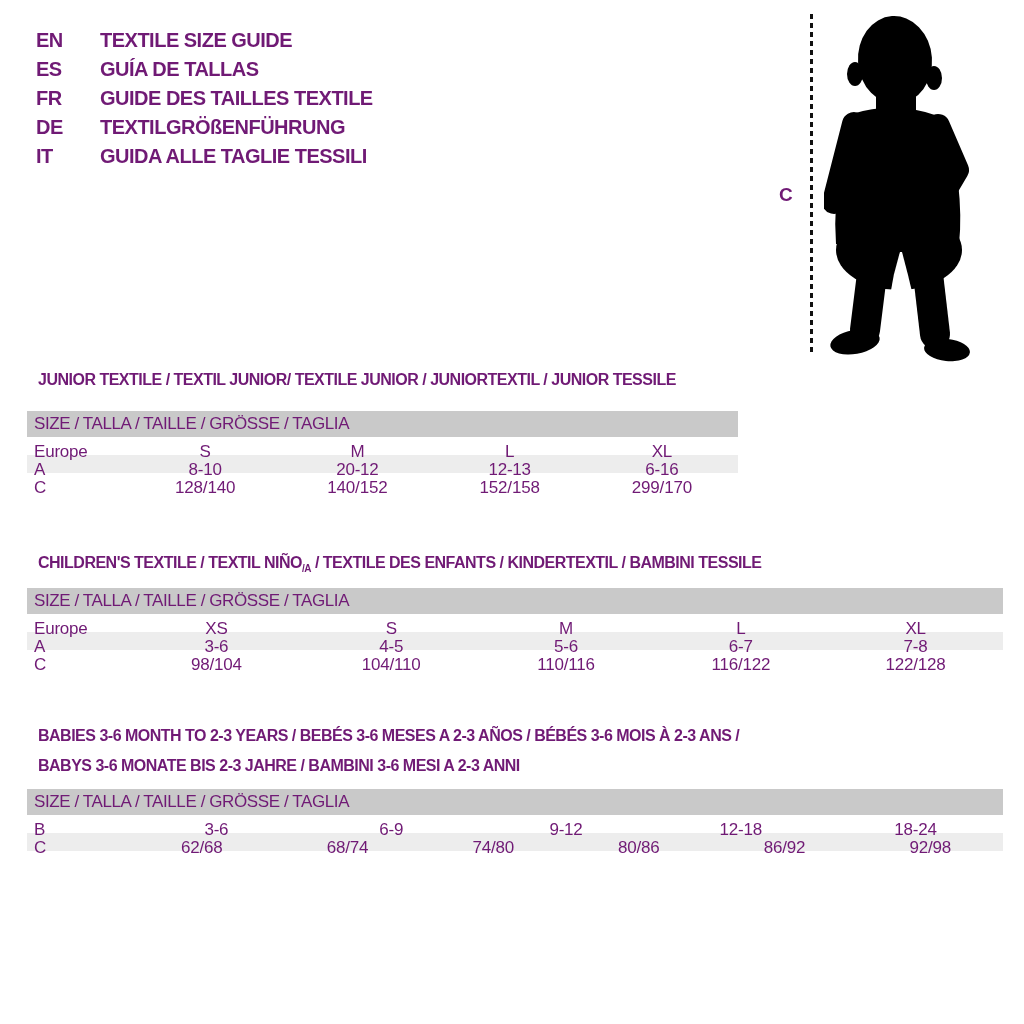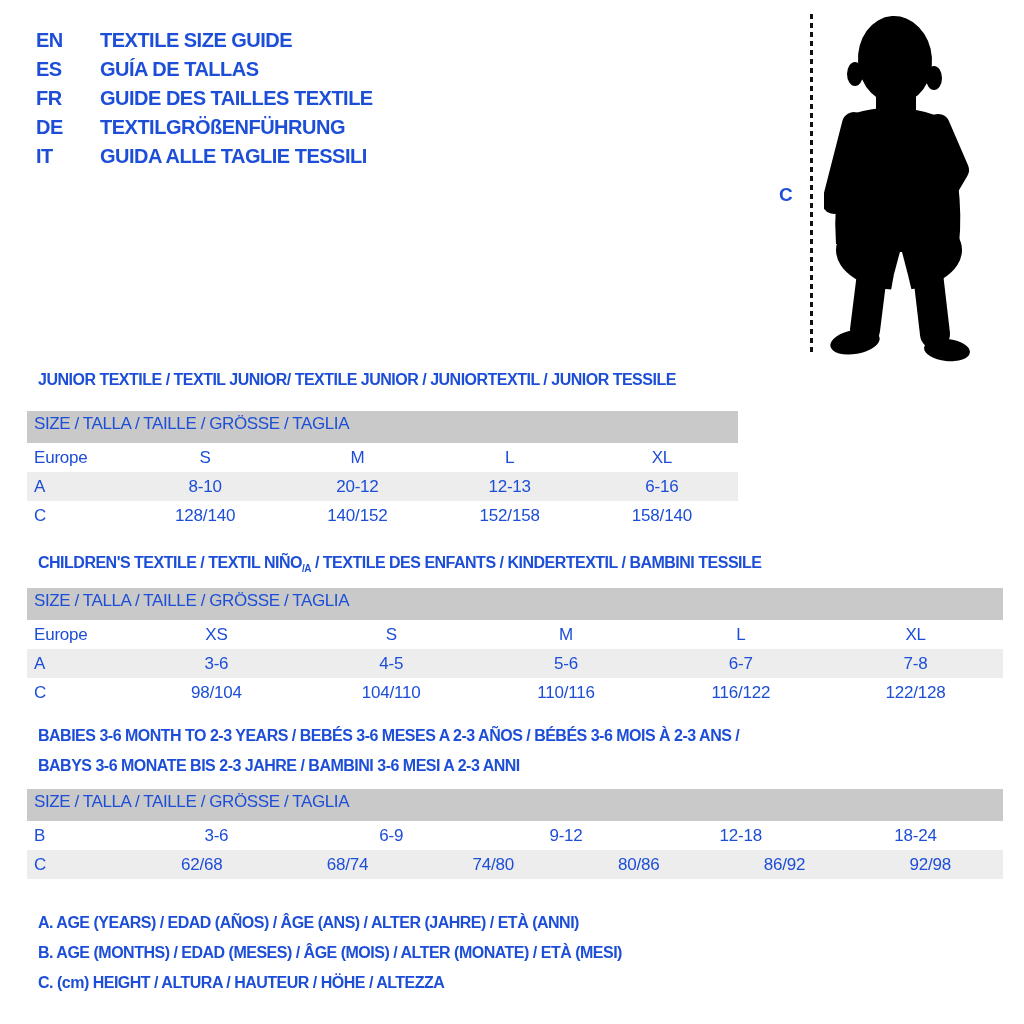--- a/index.html
+++ b/index.html
@@ -1,18 +1,18 @@
 <!DOCTYPE html>
 <html><head>
 <meta charset="utf-8">
 <style>
   html,body{margin:0;padding:0;}
   .canvas{
     position:relative;width:1024px;height:1024px;background:#ffffff;
-    font-family:"Liberation Sans",sans-serif;color:#1d4ed8;overflow:hidden;
+    font-family:"Liberation Sans",sans-serif;color:#701a75;overflow:hidden;
   }
   
   .lang-list{position:absolute;left:36px;top:26px;}
   .lang-row{display:flex;height:29px;line-height:29px;font-weight:700;font-size:20px;letter-spacing:-0.5px;}
   .lang-row .code{width:64px;flex:none;}
   
   .dash-line{position:absolute;left:810px;top:14px;width:3px;height:338px;
     background:repeating-linear-gradient(to bottom,#111 0 5px,transparent 5px 9px);}
   .c-label{position:absolute;left:779px;top:184px;font-size:19px;font-weight:700;}
   .toddler{position:absolute;left:824px;top:12px;}
@@ -20,22 +20,22 @@
   .sec-heading{position:absolute;left:38px;font-size:16px;font-weight:700;letter-spacing:-0.5px;white-space:nowrap;}
   #heading-junior{top:371px;}
   #heading-children{top:554px;}
   #heading-babies{top:721px;line-height:30px;}
   .subscript{font-size:10px;vertical-align:-4px;}
   
   .sg-table{position:absolute;left:27px;font-size:17px;letter-spacing:-0.2px;}
   #table-junior{top:411px;width:711px;}
   #table-children{top:588px;width:976px;}
   #table-babies{top:789px;width:976px;}
-  .band{background:#c9c9c9;height:32px;line-height:26px;padding-left:7px;letter-spacing:-0.4px;}
-  .trow{display:flex;height:29px;line-height:29px;}
+  .band{background:#c9c9c9;height:26px;line-height:26px;padding-left:7px;letter-spacing:-0.4px;}
+  .trow{display:flex;height:18px;line-height:29px;}
   .trow.shaded{background:#ededed;}
   .rlabel{width:95px;flex:none;padding-left:7px;}
   .cell{flex:1;text-align:center;}
   
   .footnotes{position:absolute;left:38px;top:908px;font-size:16px;font-weight:700;line-height:30px;letter-spacing:-0.5px;}
 </style>
 </head>
 <body>
 
 <div class="canvas">
@@ -107,21 +107,21 @@
       <span class="cell">8-10</span>
       <span class="cell">20-12</span>
       <span class="cell">12-13</span>
       <span class="cell">6-16</span>
     </div>
     <div class="trow">
       <span class="rlabel">C</span>
       <span class="cell">128/140</span>
       <span class="cell">140/152</span>
       <span class="cell">152/158</span>
-      <span class="cell">158/140</span>
+      <span class="cell">299/170</span>
     </div>
   </div>
 
   <div class="sec-heading" id="heading-children"><span>CHILDREN'S TEXTILE / TEXTIL NIÑO</span><span class="subscript">/A</span><span> / TEXTILE DES ENFANTS / KINDERTEXTIL / BAMBINI TESSILE</span></div>
   <div class="sg-table" id="table-children">
     <div class="band">SIZE / TALLA / TAILLE / GRÖSSE / TAGLIA</div>
     <div class="trow">
       <span class="rlabel">Europe</span>
       <span class="cell">XS</span>
       <span class="cell">S</span>
@@ -165,19 +165,14 @@
       <span class="rlabel">C</span>
       <span class="cell">62/68</span>
       <span class="cell">68/74</span>
       <span class="cell">74/80</span>
       <span class="cell">80/86</span>
       <span class="cell">86/92</span>
       <span class="cell">92/98</span>
     </div>
   </div>
 
-  <div class="footnotes">
-    <div>A. AGE (YEARS) / EDAD (AÑOS) / ÂGE (ANS) / ALTER (JAHRE) / ETÀ (ANNI)</div>
-    <div>B. AGE (MONTHS) / EDAD (MESES) / ÂGE (MOIS) / ALTER (MONATE) / ETÀ (MESI)</div>
-    <div>C. (cm) HEIGHT / ALTURA / HAUTEUR / HÖHE / ALTEZZA</div>
-  </div>
 
 </div>
 
 </body></html>

